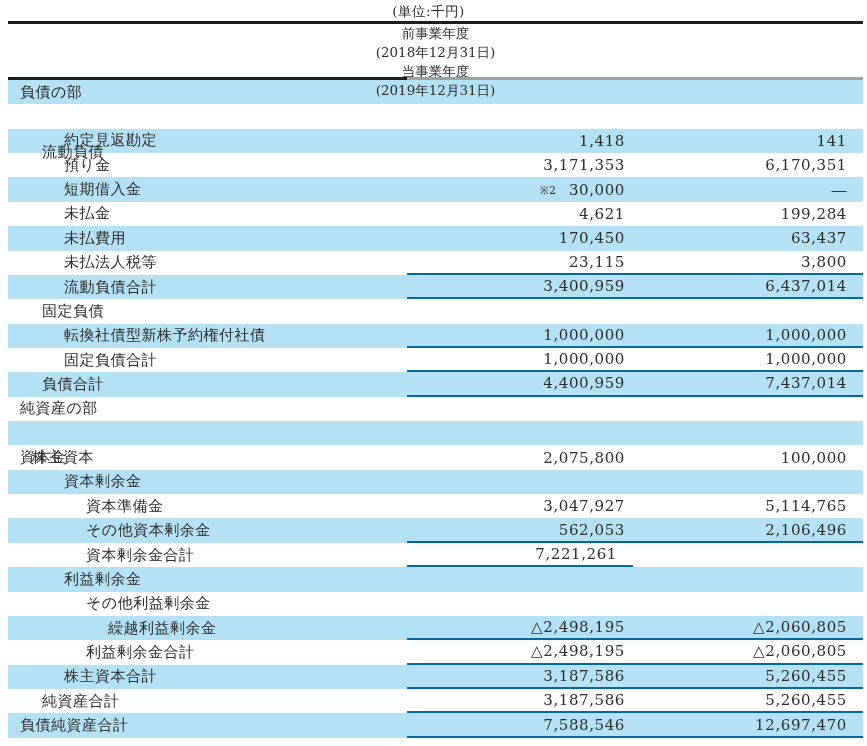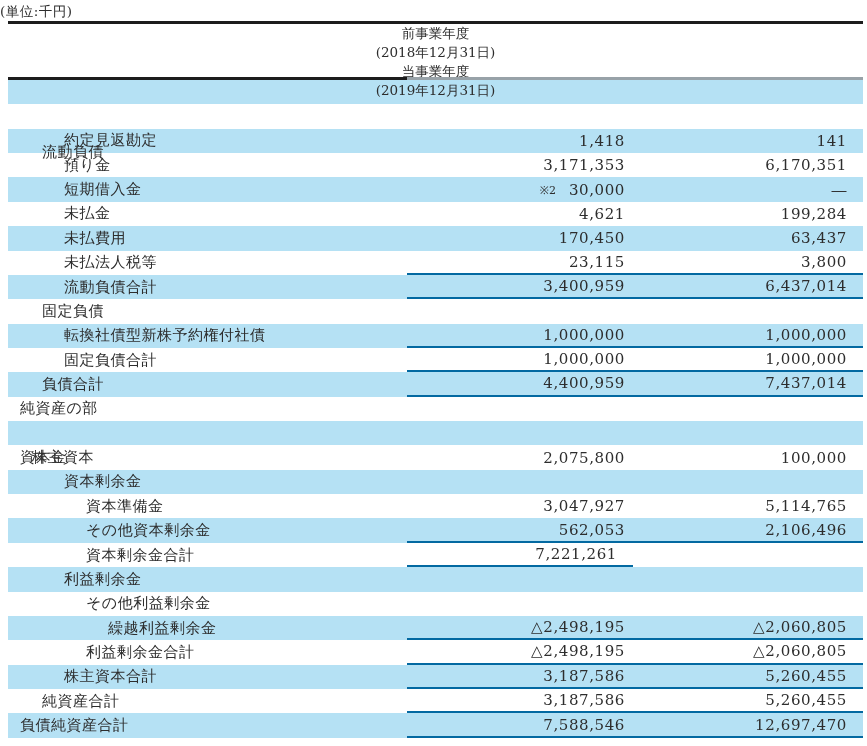--- a/index.html
+++ b/index.html
@@ -3,21 +3,21 @@
 <meta charset="utf-8">
 <style>
   html,body{margin:0;padding:0;background:#ffffff;}
   body{
     width:867px;height:746px;overflow:hidden;
     font-family:"DejaVu Serif","Liberation Serif",serif;
     color:#2d2d2d;
     -webkit-font-smoothing:antialiased;
   }
   .unit{
-    text-align:left;
+    text-align:center;
     padding:3px 10px 2px 0;
     font-size:13.5px;
     height:16px;
     letter-spacing:.5px;
     border-radius:7px;
   }
   .top-rule{margin:0 4px 0 8px;height:3px;background:#1d1d1d;}
   .col-headers{
     display:flex;
     margin:0 4px 0 8px;
@@ -73,20 +73,21 @@
     </div>
   </div>
 
   <div class="head-rule">
     <div class="seg-left"></div>
     <div class="seg-right"></div>
   </div>
 
   <div class="rows" id="rows">
       <div class="row blue">
+        <div class="cell-label" style="padding-left: 12px;">負債の部</div>
         <div class="cell-num c1">
           <span></span>
         </div>
         <div class="cell-num c2">
           <span></span>
         </div>
       </div>
       <div class="row">
         <div class="cell-label" style="padding-left: 34px; margin-top: 48px;">流動負債</div>
         <div class="cell-num c1">

